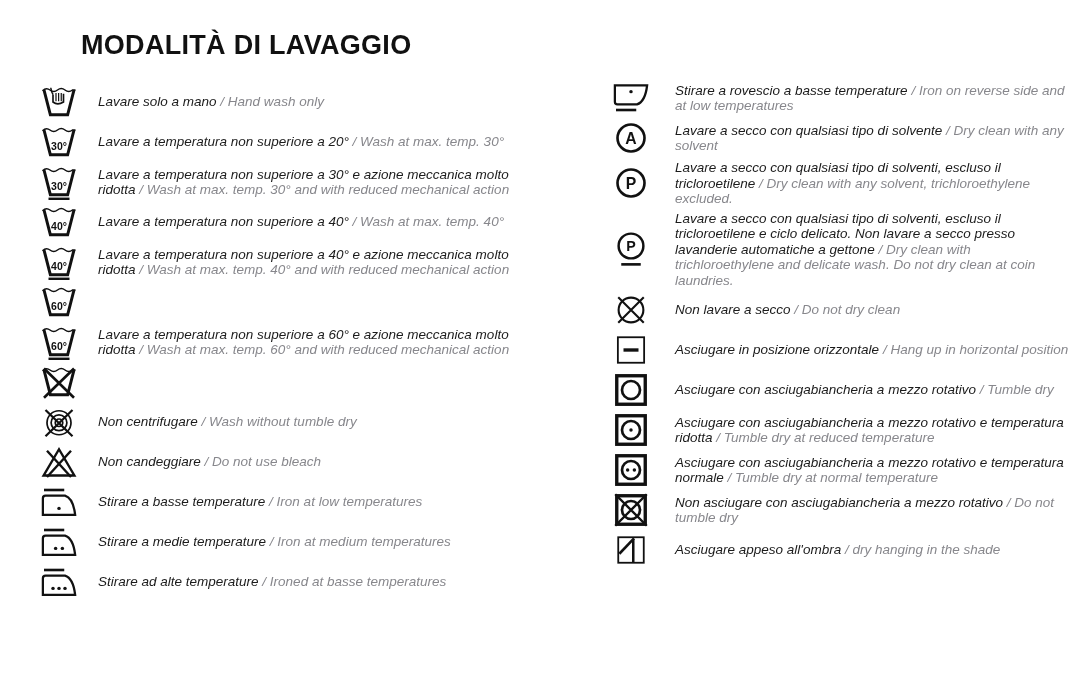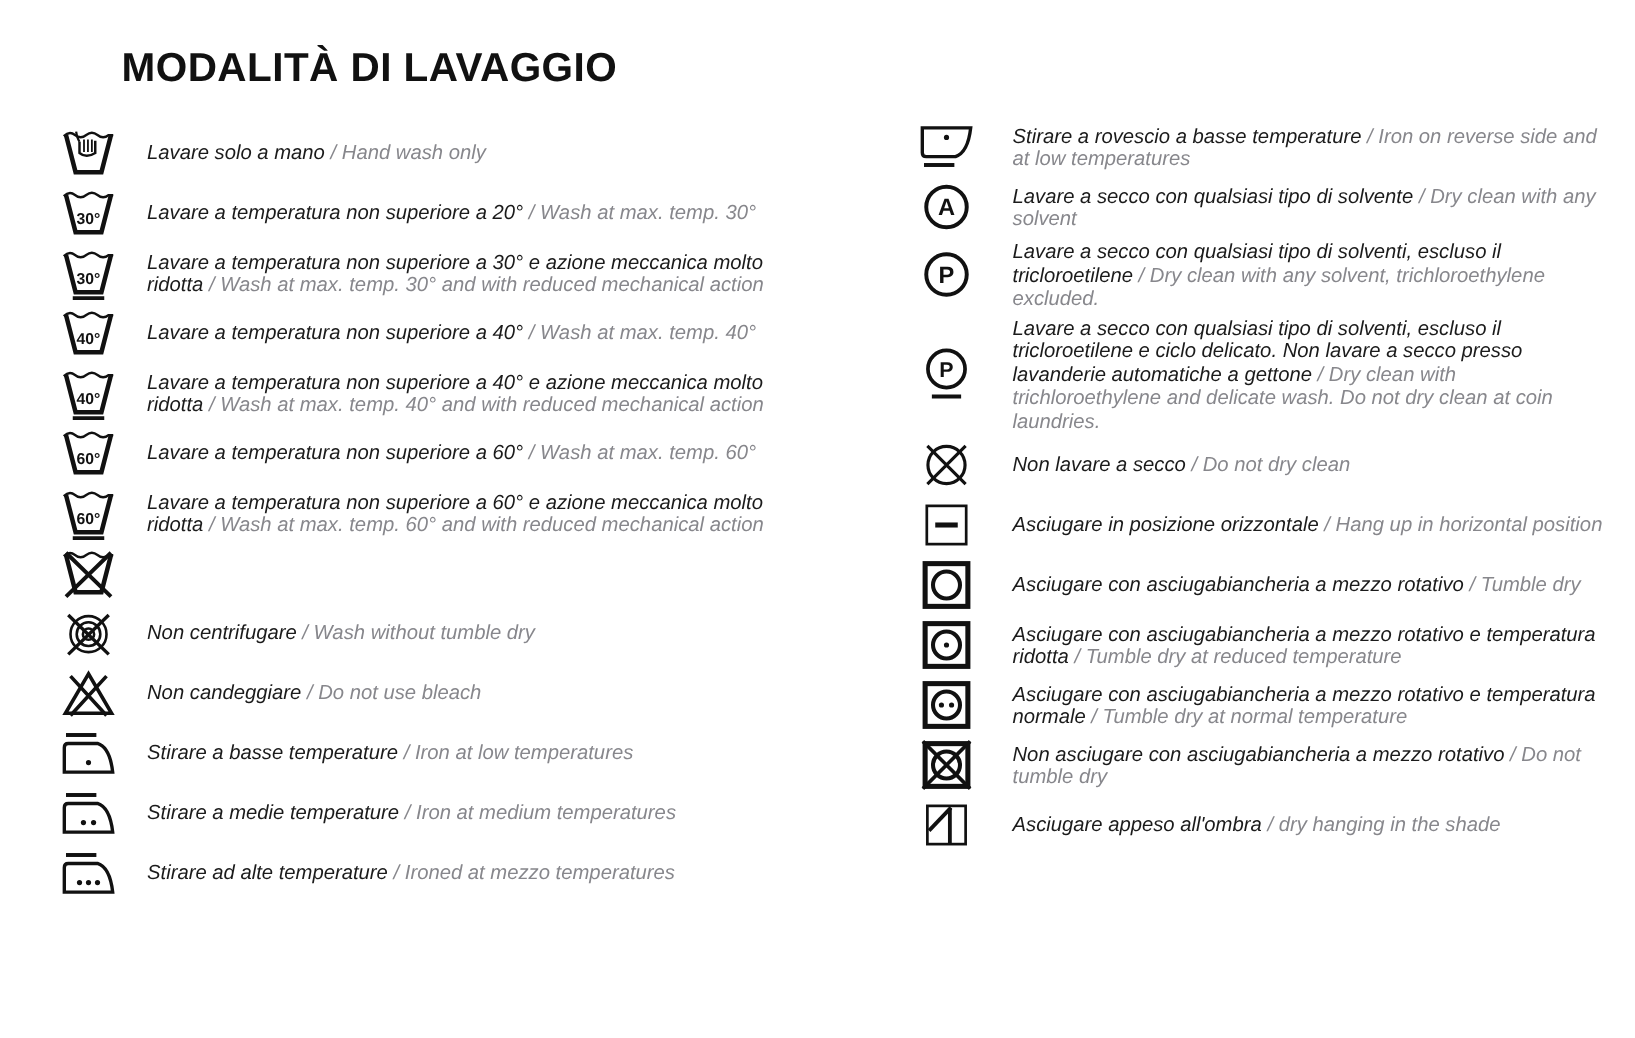--- a/index.html
+++ b/index.html
@@ -82,21 +82,20 @@
       <p class="desc"><span class="it">Lavare a temperatura non superiore a 40° e azione meccanica molto ridotta</span> <span class="en">/ Wash at max. temp. 40° and with reduced mechanical action</span></p>
     </div>
     <div class="row">
       <span class="icon">
         <svg viewBox="0 0 48 48" xmlns="http://www.w3.org/2000/svg">
           <path d="M2 9 Q7 4 12 8 T22 8 T32 8 T42 8 L46 8" stroke="#111111" fill="none" stroke-width="2"></path>
           <path d="M4 8 L12.5 41 L35.5 41 L44 8" stroke="#111111" fill="none" stroke-width="4"></path>
           <text x="24" y="34" text-anchor="middle" font-size="14" font-weight="bold" font-style="normal" font-family="Liberation Sans, sans-serif" fill="#111111">60°</text>
         </svg>
       </span>
-      <p class="desc"><span class="it">Lavare a temperatura non superiore a 60°</span> <span class="en">/ Wash at max. temp. 60°</span></p>
     </div>
     <div class="row">
       <span class="icon">
         <svg viewBox="0 0 48 48" xmlns="http://www.w3.org/2000/svg">
           <path d="M2 9 Q7 4 12 8 T22 8 T32 8 T42 8 L46 8" stroke="#111111" fill="none" stroke-width="2"></path>
           <path d="M4 8 L12.5 41 L35.5 41 L44 8" stroke="#111111" fill="none" stroke-width="4"></path>
           <text x="24" y="34" text-anchor="middle" font-size="14" font-weight="bold" font-style="normal" font-family="Liberation Sans, sans-serif" fill="#111111">60°</text>
           <path d="M10 46.5 L38 46.5" stroke="#111111" fill="none" stroke-width="3.5"></path>
         </svg>
       </span>
@@ -157,21 +156,21 @@
     <div class="row">
       <span class="icon">
         <svg viewBox="0 0 48 48" xmlns="http://www.w3.org/2000/svg">
           <path d="M4 8 L31 8" stroke="#111111" fill="none" stroke-width="3.5"></path>
           <path d="M2.5 41 L2.5 19 Q2.5 15.5 6 15.5 L32 15.5 Q43 19 45.5 41 Z" stroke="#111111" fill="none" stroke-width="3"></path>
           <circle cx="16" cy="32.5" r="2.3" fill="#111111"></circle>
           <circle cx="24" cy="32.5" r="2.3" fill="#111111"></circle>
           <circle cx="32" cy="32.5" r="2.3" fill="#111111"></circle>
         </svg>
       </span>
-      <p class="desc"><span class="it">Stirare ad alte temperature</span> <span class="en">/ Ironed at mezzo temperatures</span></p>
+      <p class="desc"><span class="it">Stirare ad alte temperature</span> <span class="en">/ Ironed at basse temperatures</span></p>
     </div>
   </div>
 <div class="col" id="col-right">
     <div class="row">
       <span class="icon">
         <svg viewBox="0 0 48 48" xmlns="http://www.w3.org/2000/svg">
           <path d="M2.5 7 L2.5 29 Q2.5 32.5 6 32.5 L32 32.5 Q43 29 45.5 7 Z" stroke="#111111" fill="none" stroke-width="3"></path>
           <path d="M4 40 L31 40" stroke="#111111" fill="none" stroke-width="3.5"></path>
           <circle cx="24" cy="15.5" r="2.3" fill="#111111"></circle>
         </svg>

